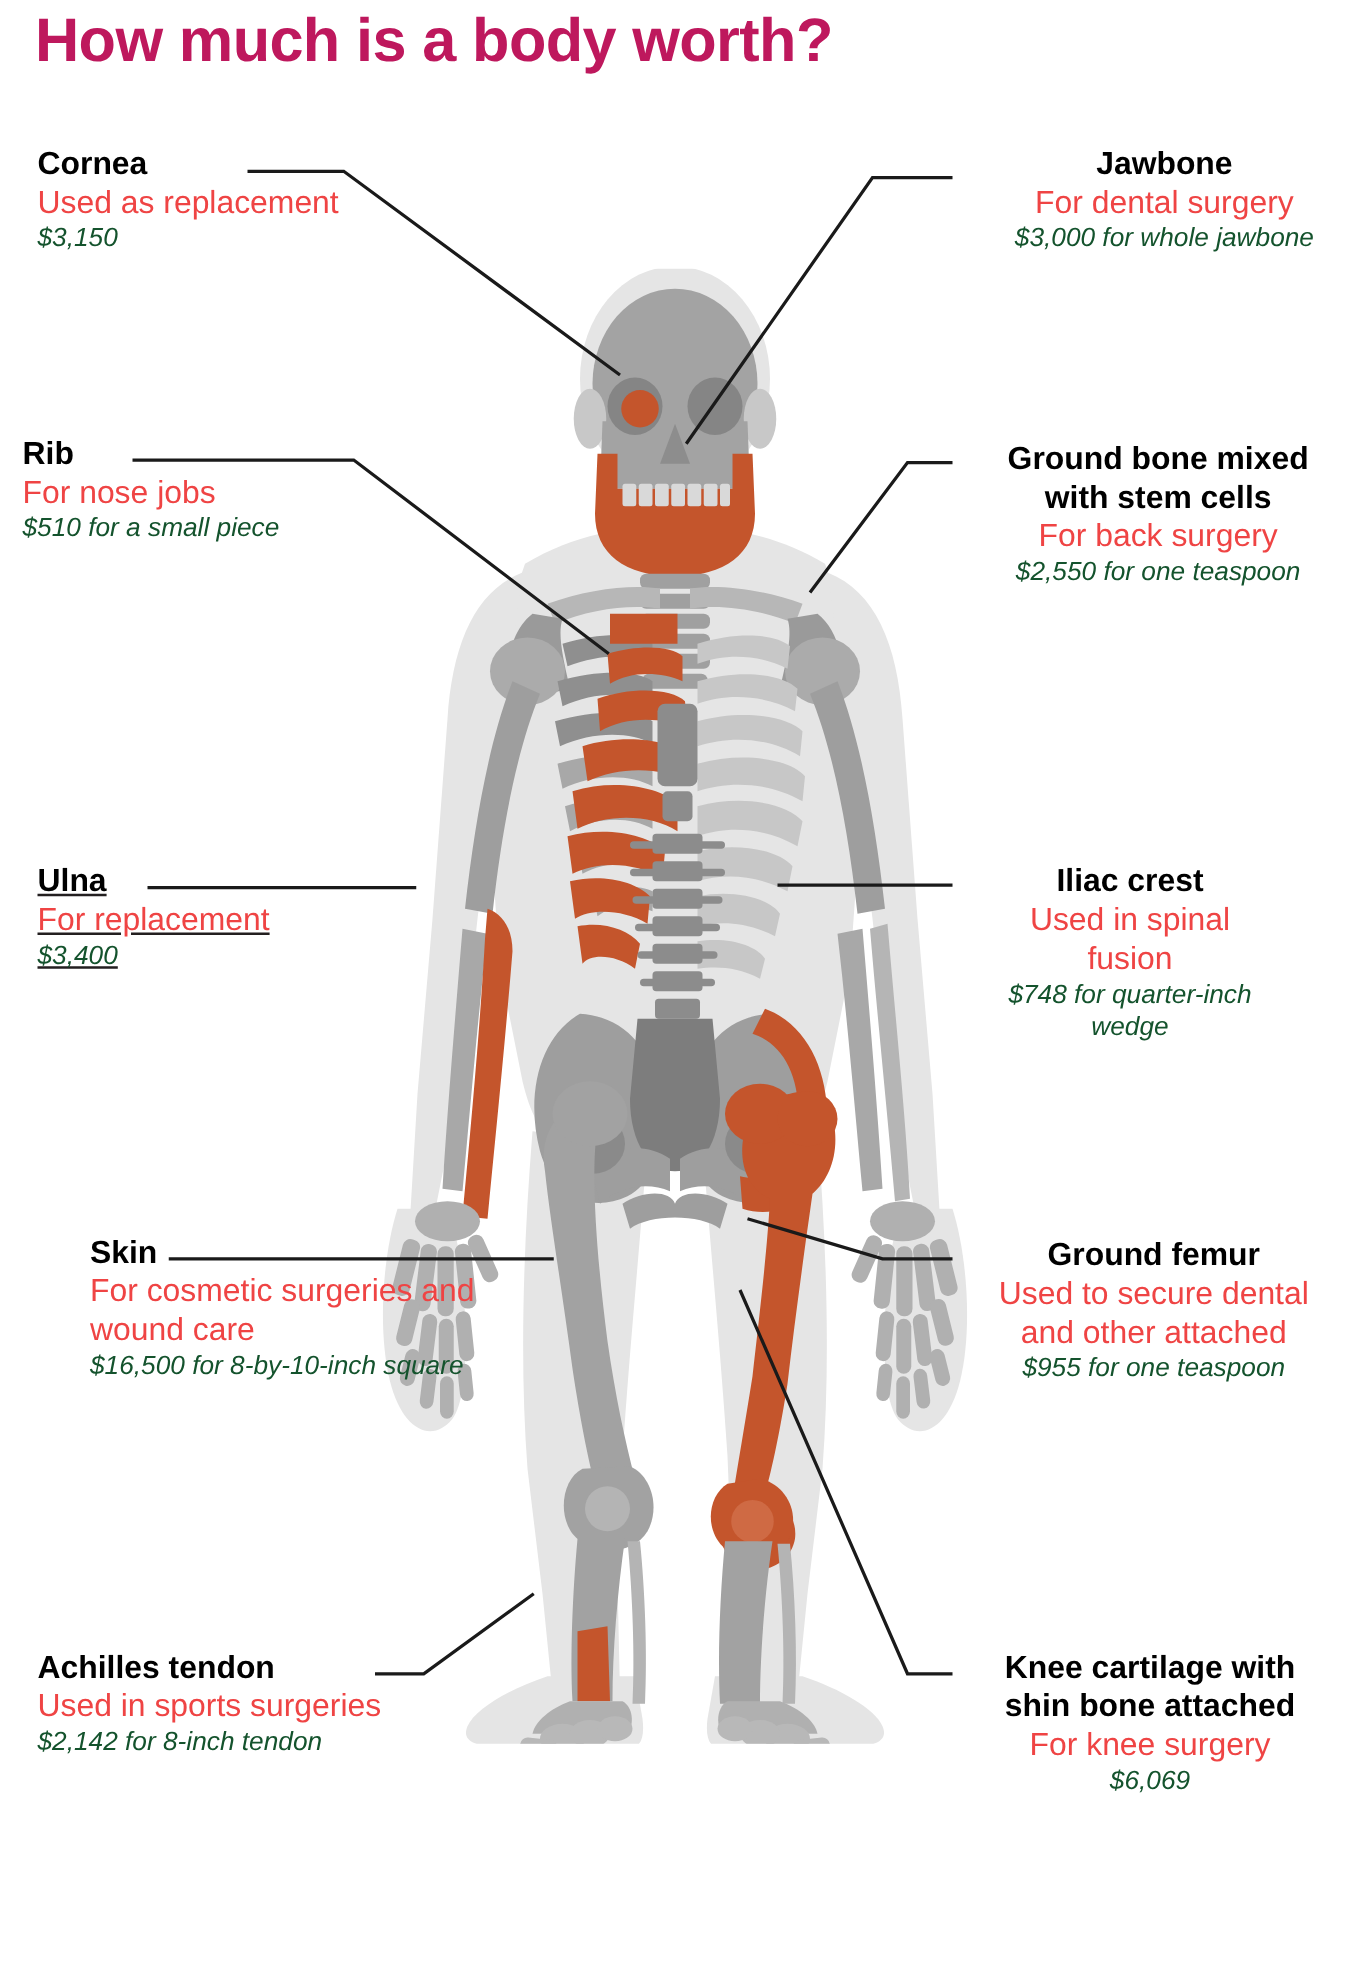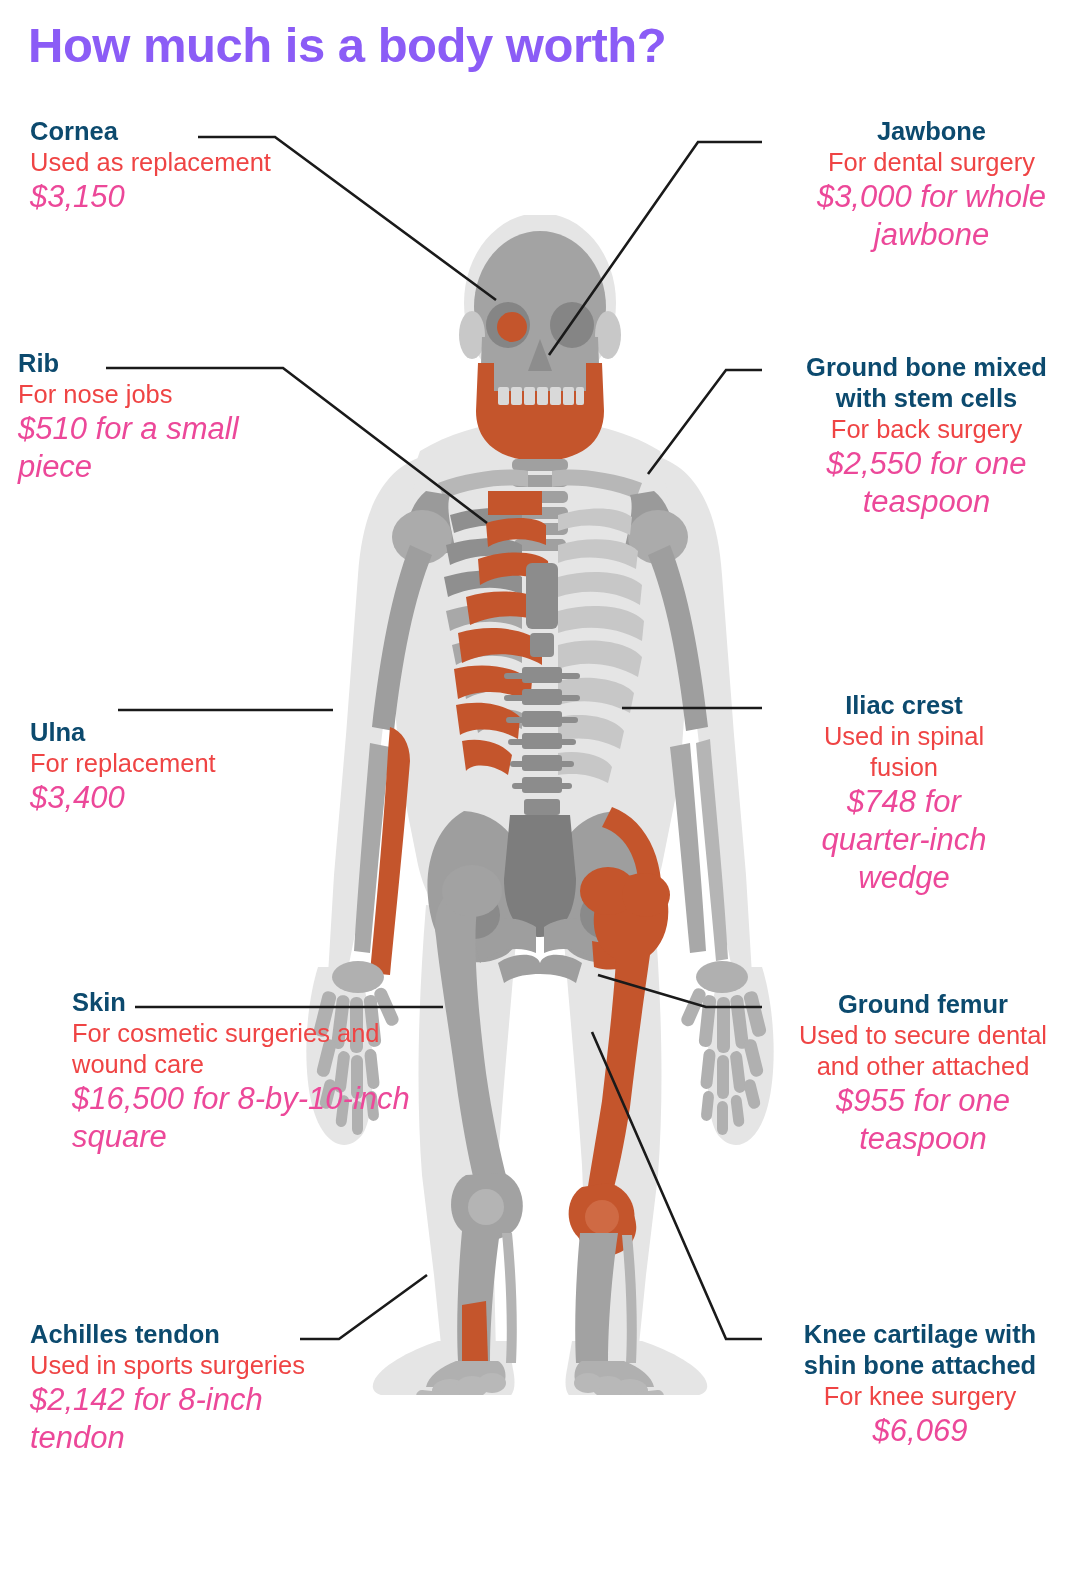--- a/index.html
+++ b/index.html
@@ -4,31 +4,31 @@
 <style>
   html,body{margin:0;padding:0;background:#ffffff;}
   body{
     width:1080px;height:1580px;position:relative;overflow:hidden;
     font-family:"Liberation Sans","DejaVu Sans",sans-serif;
     color:#231f20;
   }
   #page-title{
     position:absolute;left:28px;top:8px;
     font-size:49px;font-weight:bold;letter-spacing:-0.5px;
-    color:#8b5cf6;line-height:1.05;white-space:nowrap;margin-top:12px;
+    color:#be185d;line-height:1.05;white-space:nowrap;
   }
   .callout{position:absolute;}
   .callout .ttl{
-    font-weight:bold;font-size:25.5px;line-height:1.22;color:#0c4a6e;
+    font-weight:bold;font-size:25.5px;line-height:1.22;color:#000000;
   }
   .callout .use{
     font-size:25.5px;line-height:1.22;color:#ef4444;font-weight:400;
   }
   .callout .price{
-    font-size:31px;line-height:1.22;color:#ec4899;font-style:italic;
+    font-size:21px;line-height:1.22;color:#14532d;font-style:italic;
   }
   .left  .ttl,.left  .use,.left  .price {text-align:left;}
   .right .ttl,.right .use,.right .price{text-align:center;margin-left:12px;}
 
   
   #leaders{position:absolute;left:0;top:0;width:1080px;height:1580px;
            pointer-events:none;}
   
   #figure{position:absolute;left:250px;top:215px;width:580px;height:1180px;}
 </style>
@@ -349,21 +349,21 @@
   <div class="use">Used as replacement</div>
   <div class="price">$3,150</div>
 </div>
 
 <div class="callout left" style="left:18px;top:348px;width:250px;">
   <div class="ttl">Rib</div>
   <div class="use">For nose jobs</div>
   <div class="price">$510 for a small piece</div>
 </div>
 
-<div class="callout left" style="left:30px;top:717px;width:190px;">
+<div class="callout left" style="left:30px;top:690px;width:190px;text-decoration:underline;">
   <div class="ttl">Ulna</div>
   <div class="use">For replacement</div>
   <div class="price">$3,400</div>
 </div>
 
 <div class="callout left" style="left:30px;top:987px;width:340px;margin-left:42px;">
   <div class="ttl">Skin</div>
   <div class="use">For cosmetic surgeries and wound care</div>
   <div class="price">$16,500 for 8-by-10-inch square</div>
 </div>

